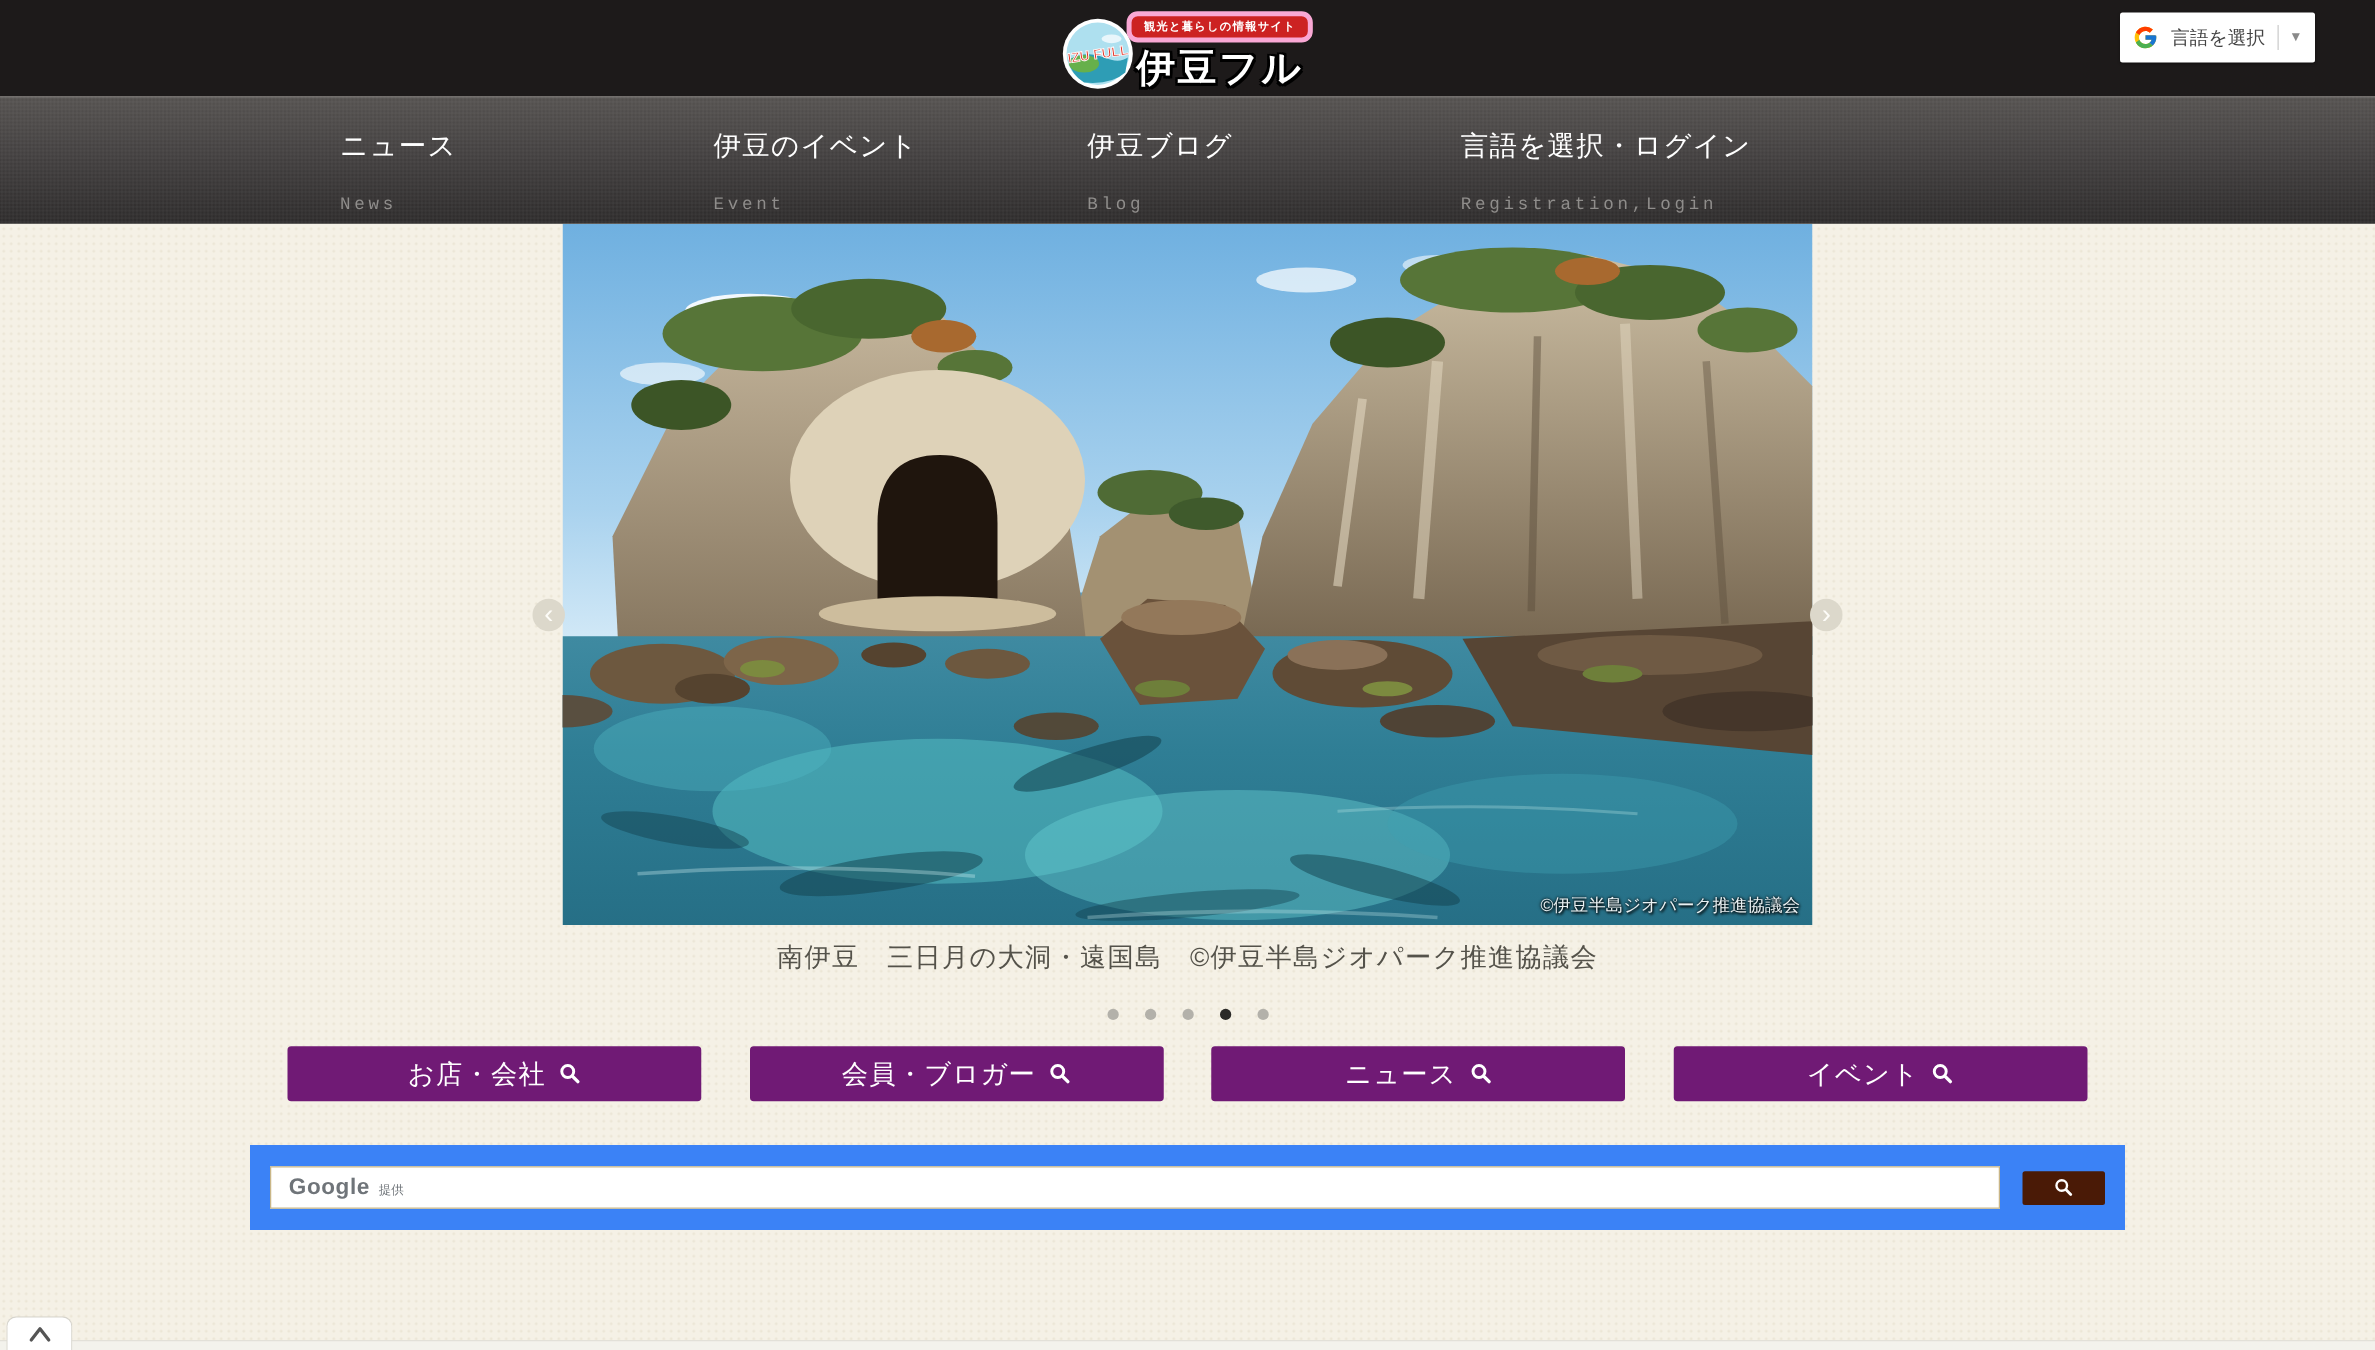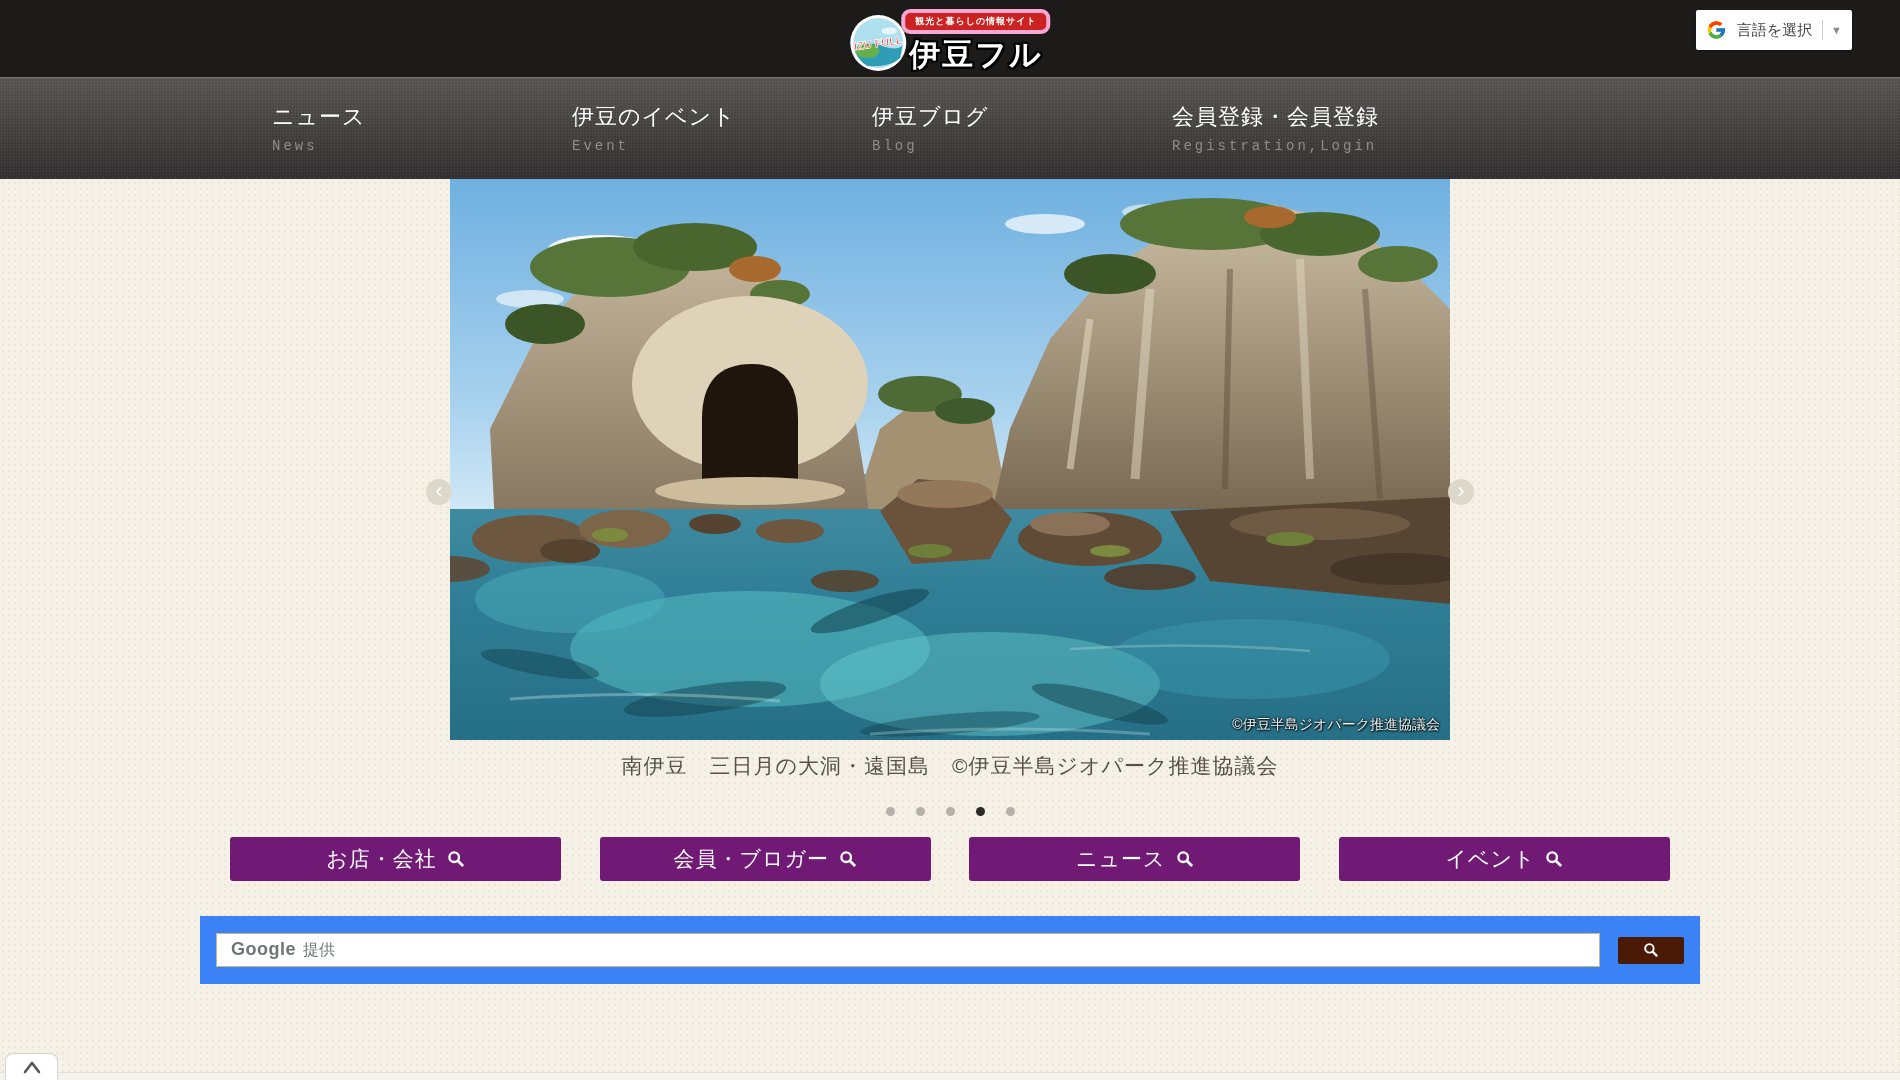--- a/index.html
+++ b/index.html
@@ -35,21 +35,21 @@
   .navbar { height:102px;
     background-image:radial-gradient(rgba(255,255,255,.05) 1px, transparent 1.4px),
                      linear-gradient(180deg,#555250 0%,#434040 45%,#2d2b2b 100%);
     background-size:3px 3px,100% 100%;
     box-shadow:inset 0 1px 0 rgba(255,255,255,.18);
     position:relative; z-index:5; }
   .nav-inner { width:1500px; height:100%; margin:0 auto;
     display:grid; grid-template-columns:repeat(5,1fr); }
   .nav-item { padding:25px 0 0 72px; cursor:pointer; }
   .nav-label { color:#fff; font-size:22px; letter-spacing:1px; white-space:nowrap; }
-  .nav-sub { color:#8f8d8b; font-size:14px; letter-spacing:3px; margin-top:6px;
+  .nav-sub { color:#8f8d8b; font-size:14px; letter-spacing:3px; margin-top:24px;
     font-family:"Liberation Mono", monospace; }
 
   
   .hero-wrap { width:1000px; margin:0 auto; position:relative; }
   .hero-img { display:block; width:1000px; height:561px; }
   .hero-arrow { position:absolute; top:300px; width:26px; height:26px; border-radius:50%;
     background:#dcd8cb; color:#fdfcf8; font-size:22px; line-height:23px; text-align:center;
     cursor:pointer; user-select:none; }
   .hero-arrow.prev { left:-24px; }
   .hero-arrow.next { right:-24px; }
@@ -71,21 +71,21 @@
   .cat-btn svg { flex:none; }
 
   .panel { margin-top:35px; height:68px; background:#3b82f6; padding:0 16px;
     display:flex; align-items:center; }
   .g-input { flex:1; height:34px; border:1px solid #c9b687; position:relative; background:#fff; }
   .g-input input { width:100%; height:100%; border:none; outline:none; background:transparent;
     padding:0 12px 0 70px; font-size:15px; color:#333; }
   .g-brand { position:absolute; left:14px; top:50%; transform:translateY(-50%);
     display:flex; align-items:baseline; pointer-events:none; }
   .g-name { font-size:18px; color:#6f7479; font-weight:bold; letter-spacing:.5px; }
-  .g-prov { font-size:16px; color:#6f7479; margin-left:7px; }
+  .g-prov { font-size:10px; color:#6f7479; margin-left:7px; }
   .submit-btn { width:66px; height:27px; background:#4a1a06; border:none; border-radius:2px;
     margin-left:18px; display:flex; align-items:center; justify-content:center; cursor:pointer; }
 
   
   .bottom-strip { position:absolute; left:0; bottom:0; width:100%; height:8px;
     background:#f3f2ec; border-top:1px solid #e2e0d8; z-index:3; }
   .scroll-top { position:absolute; left:5px; bottom:0; width:53px; height:27px; background:#fff;
     border:1px solid #d6d4cc; border-bottom:none; border-radius:8px 8px 0 0;
     display:flex; align-items:center; justify-content:center; cursor:pointer; z-index:4; }
 </style>
@@ -129,21 +129,21 @@
     </div>
     <div class="nav-item">
       <div class="nav-label">伊豆のイベント</div>
       <div class="nav-sub">Event</div>
     </div>
     <div class="nav-item">
       <div class="nav-label">伊豆ブログ</div>
       <div class="nav-sub">Blog</div>
     </div>
     <div class="nav-item">
-      <div class="nav-label">会員登録・会員登録</div>
+      <div class="nav-label">言語を選択・ログイン</div>
       <div class="nav-sub">Registration,Login</div>
     </div>
   </div>
 </div>
 
 <div class="hero-wrap">
   <div>
     <svg class="hero-img" viewBox="0 0 1000 561" preserveAspectRatio="none">
       <defs>
         <linearGradient id="sky" x1="0" y1="0" x2="0" y2="1">

